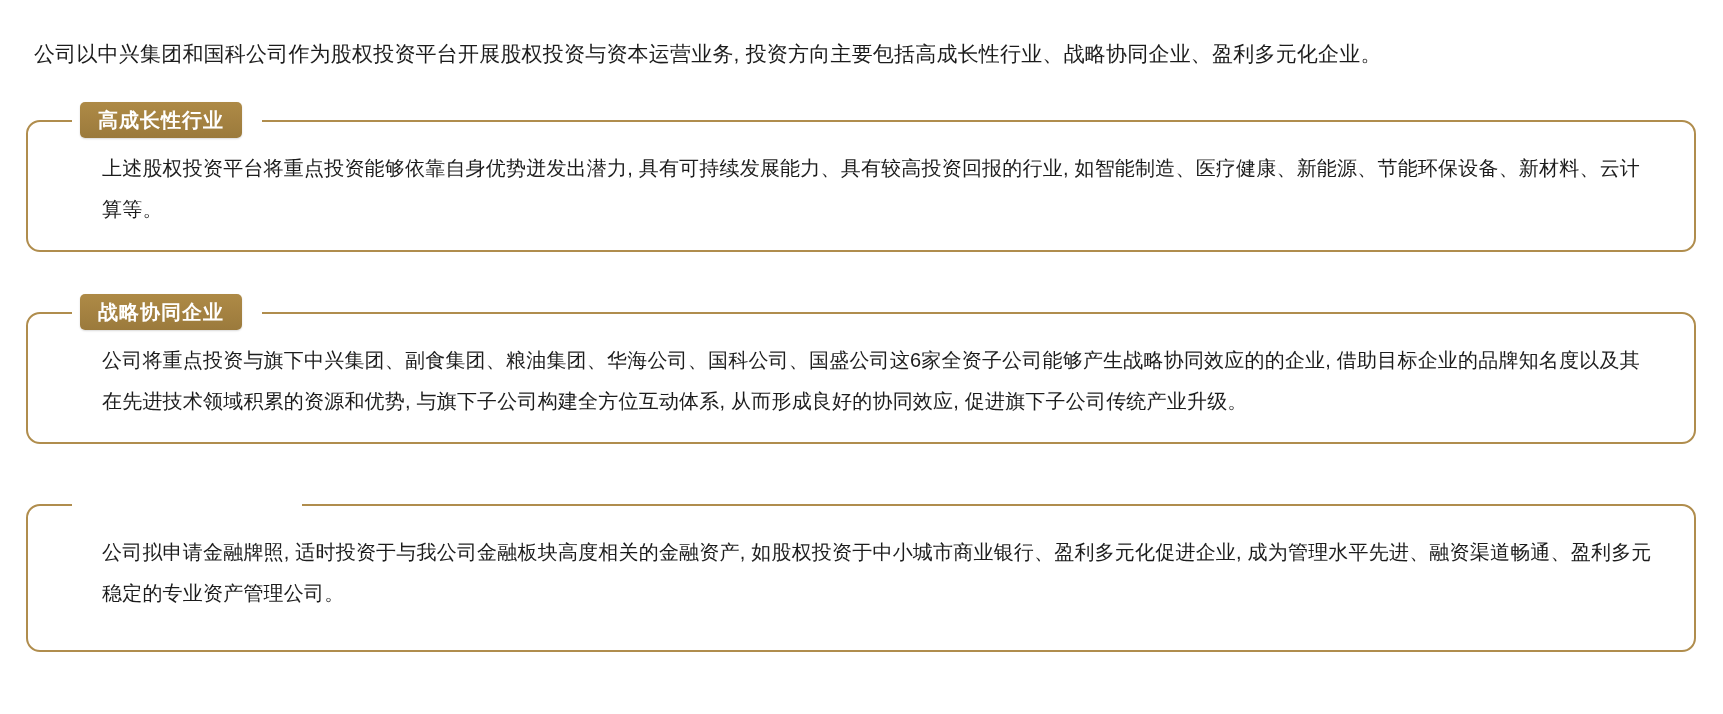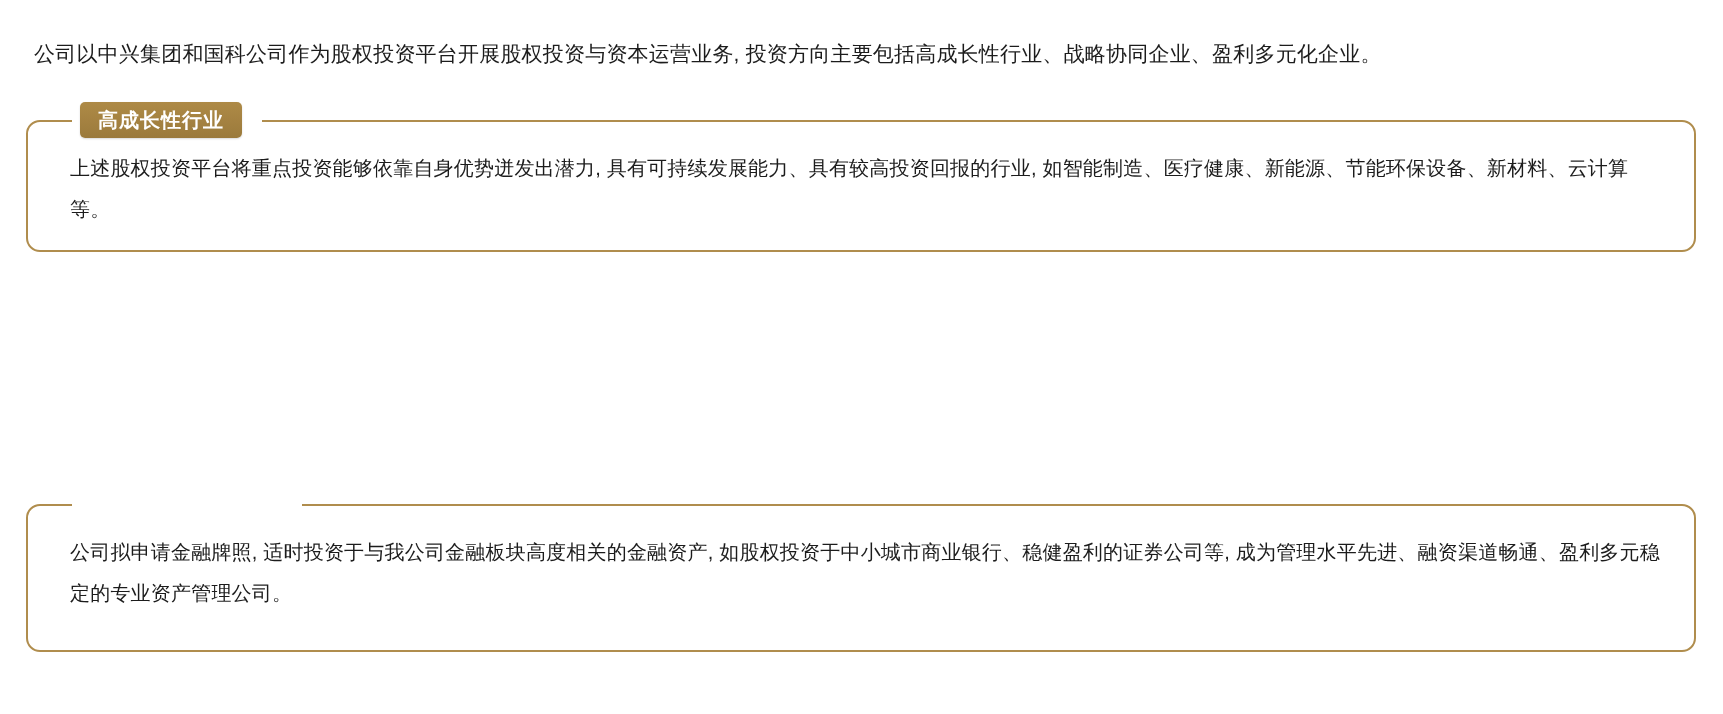--- a/index.html
+++ b/index.html
@@ -33,20 +33,21 @@
   }
 
   .card {
     position: absolute;
     left: 26px;
     width: 1670px;
     box-sizing: border-box;
     border: 2px solid #b08d4d;
     border-radius: 14px;
     background: #ffffff;
+    padding-left: 32px;
   }
   
   .card::before {
     content: "";
     position: absolute;
     left: 44px;
     top: -3px;
     width: 190px;
     height: 6px;
     background: #ffffff;
@@ -87,18 +88,22 @@
 
 <div class="page">
 
   <p class="intro">公司以中兴集团和国科公司作为股权投资平台开展股权投资与资本运营业务, 投资方向主要包括高成长性行业、战略协同企业、盈利多元化企业。</p>
 
   <section class="card" id="card1">
     <div class="tag">高成长性行业</div>
     <div class="card-body">上述股权投资平台将重点投资能够依靠自身优势迸发出潜力, 具有可持续发展能力、具有较高投资回报的行业, 如智能制造、医疗健康、新能源、节能环保设备、新材料、云计算等。</div>
   </section>
 
+  <section class="card" id="card2">
+    <div class="tag">战略协同企业</div>
+    <div class="card-body">公司将重点投资与旗下中兴集团、副食集团、粮油集团、华海公司、国科公司、国盛公司这6家全资子公司能够产生战略协同效应的的企业, 借助目标企业的品牌知名度以及其在先进技术领域积累的资源和优势, 与旗下子公司构建全方位互动体系, 从而形成良好的协同效应, 促进旗下子公司传统产业升级。</div>
+  </section>
 
   <section class="card wide-notch" id="card3">
-    <div class="card-body">公司拟申请金融牌照, 适时投资于与我公司金融板块高度相关的金融资产, 如股权投资于中小城市商业银行、稳健盈利的证券公司等, 成为管理水平先进、融资渠道畅通、盈利多元稳定的专业资产管理公司。</div>
+    <div class="card-body">公司拟申请金融牌照, 适时投资于与我公司金融板块高度相关的金融资产, 如股权投资于中小城市商业银行、盈利多元化促进企业, 成为管理水平先进、融资渠道畅通、盈利多元稳定的专业资产管理公司。</div>
   </section>
 
 </div>
 
 </body></html>

